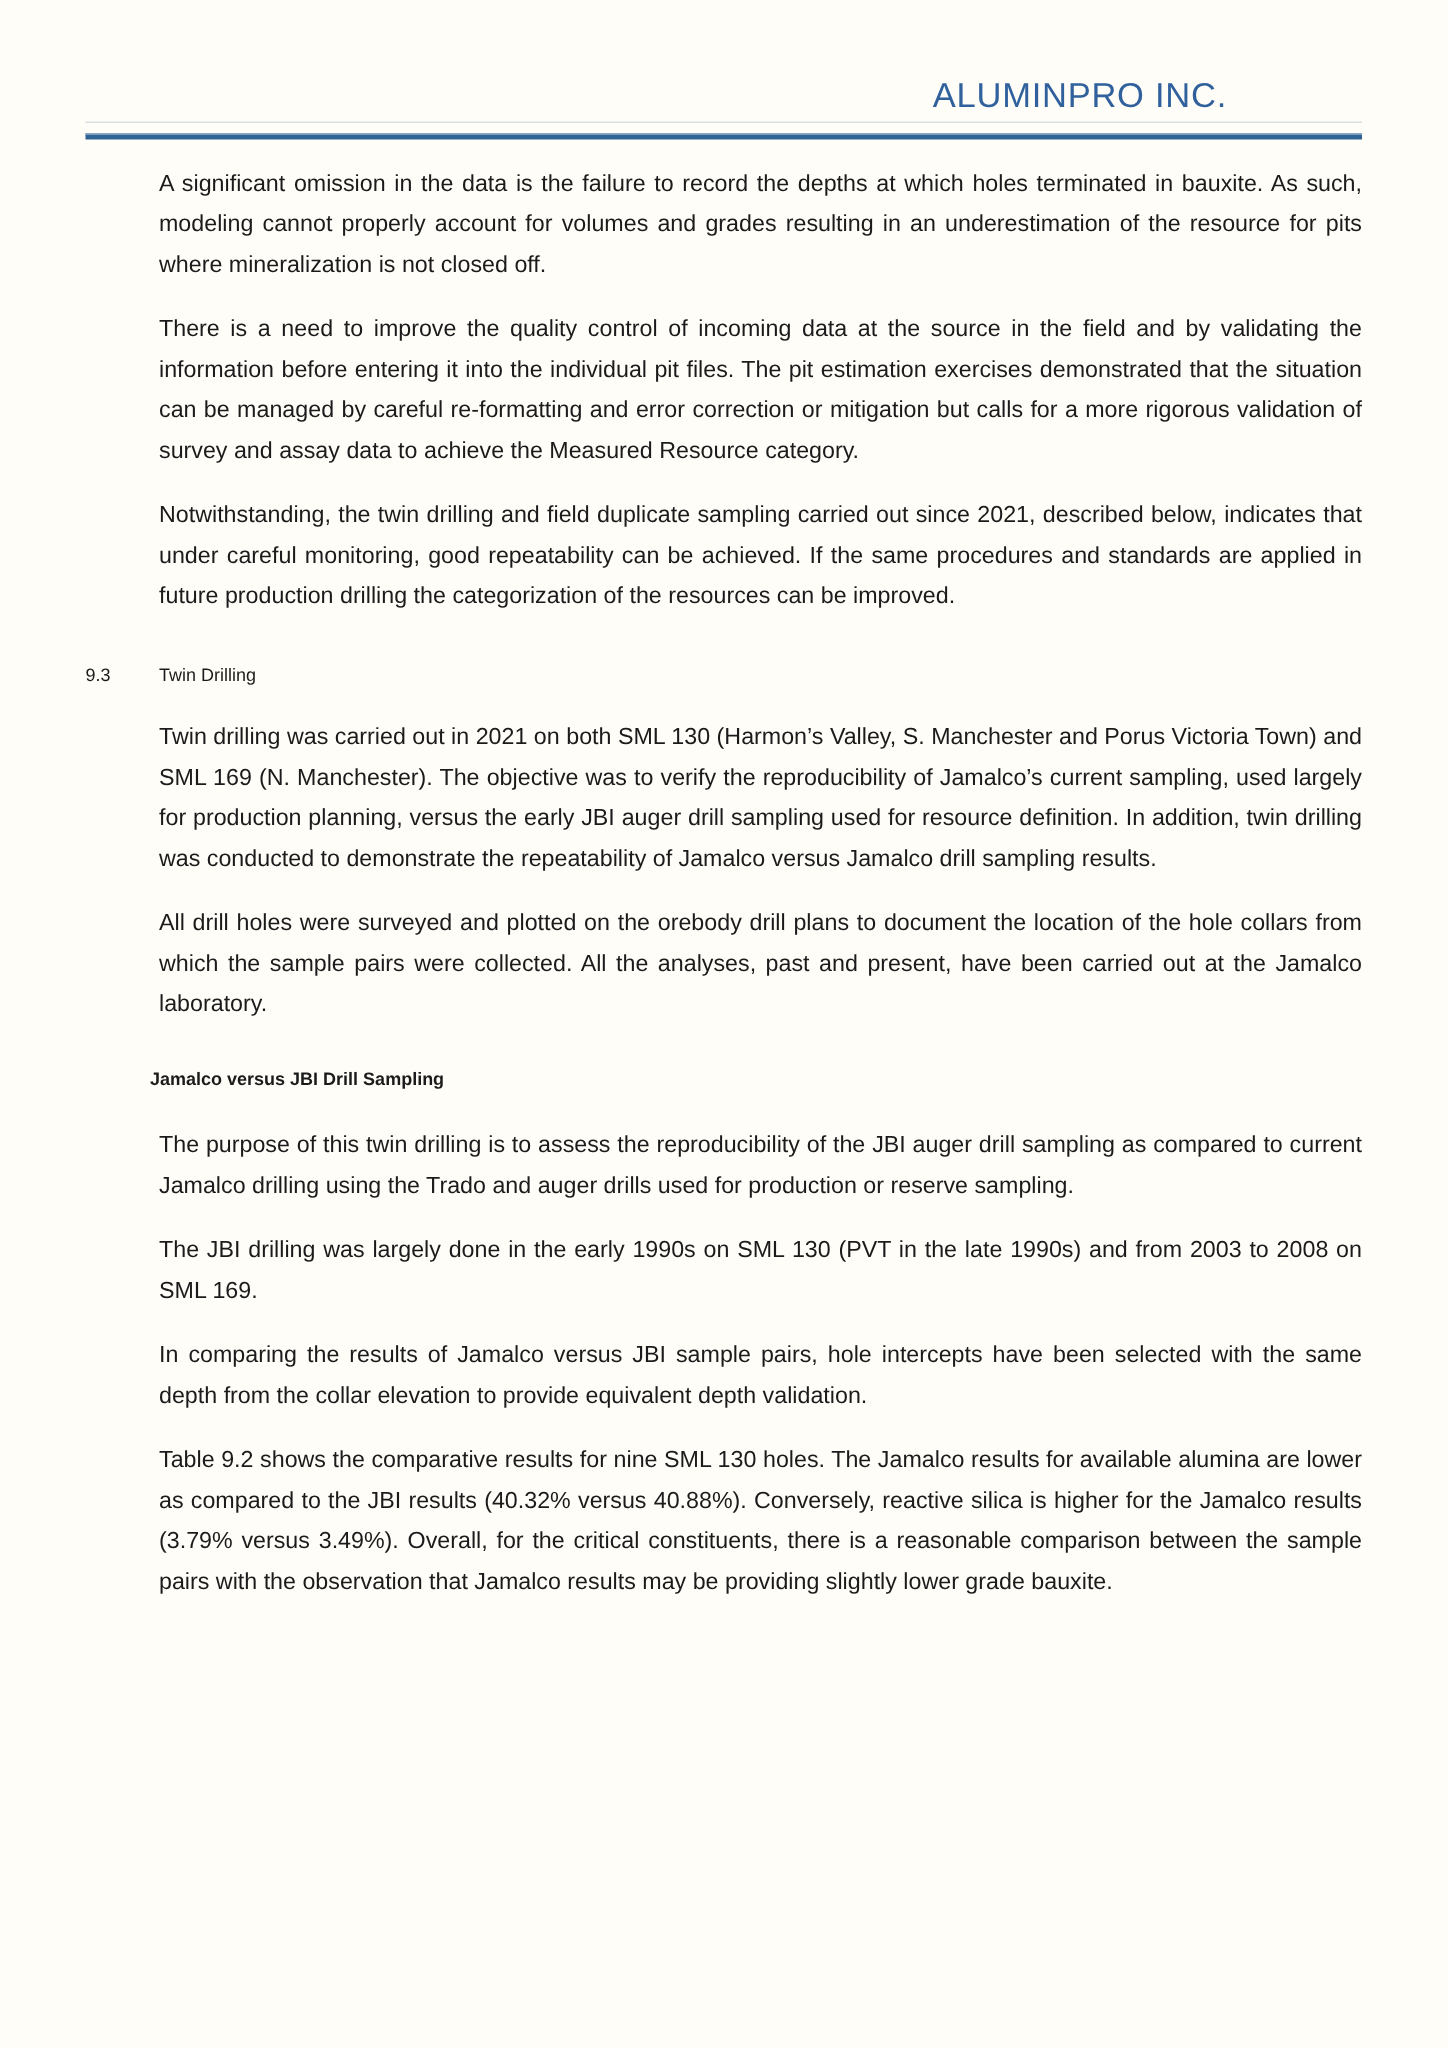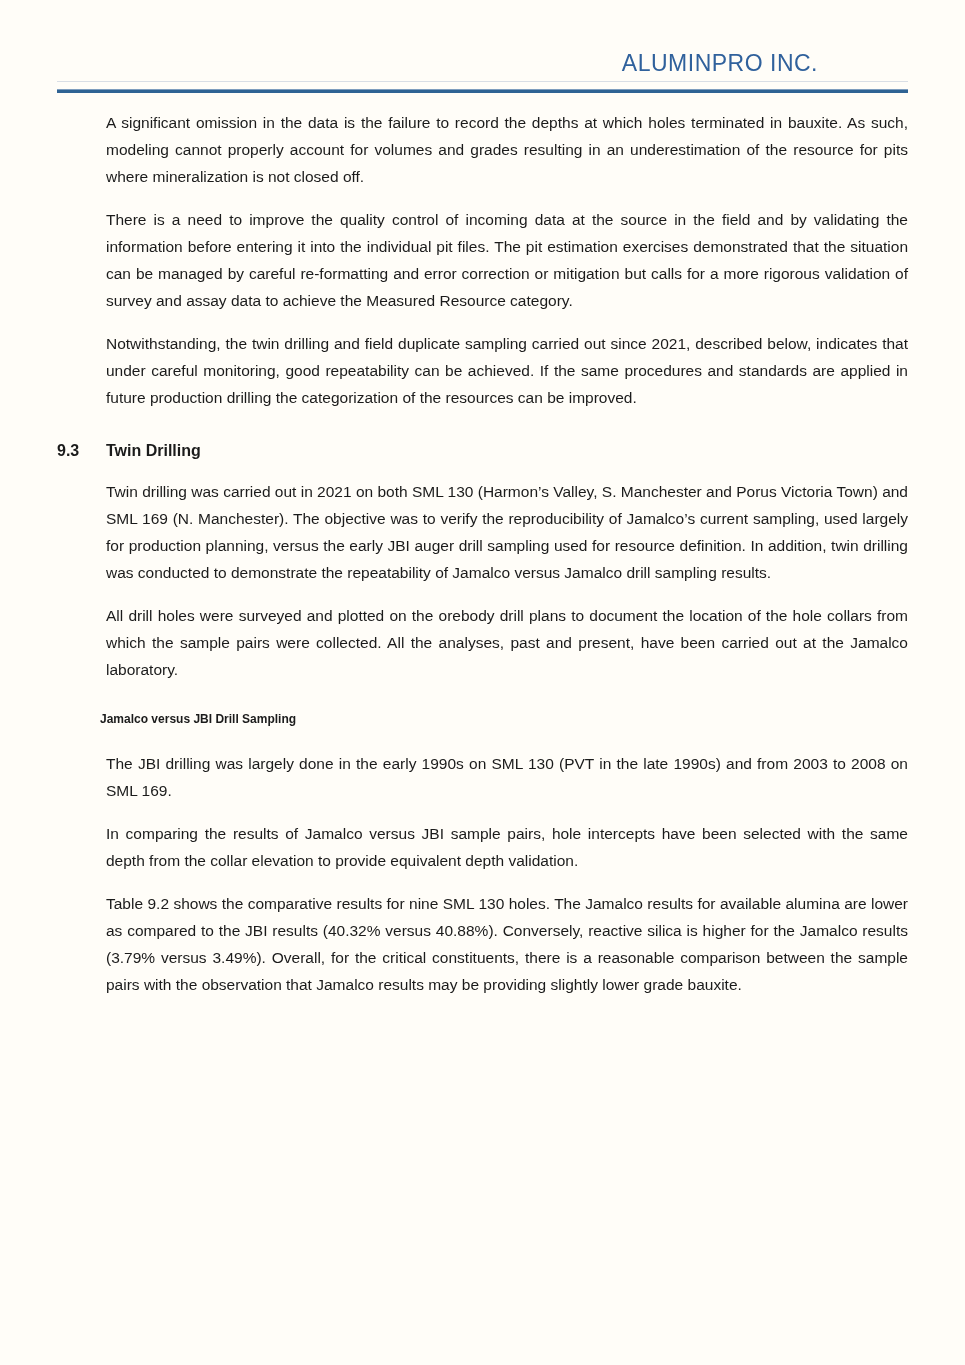--- a/index.html
+++ b/index.html
@@ -47,22 +47,22 @@
     padding-top:16px;
     font-size:15.5px;
     line-height:27px;
   }
   p.body{
     margin:0 0 16px 49px;
     text-align:justify;
   }
   .section-head{
     display:flex;
-    font-weight:bold;
-    font-size:16px;
+    font-weight:normal;
+    font-size:12px;
     margin:26px 0 14px 0;
   }
   .section-num{
     width:49px;
     flex:0 0 49px;
   }
   .subheading{
     font-weight:bold;
     font-size:12px;
     margin:23px 0 17px 43px;
@@ -107,20 +107,21 @@
     <div class="section-head">
       <span class="section-num">9.3</span>
       <span>Twin Drilling</span>
     </div>
 
     <p class="body">Twin drilling was carried out in 2021 on both SML 130 (Harmon’s Valley, S. Manchester and Porus Victoria Town) and SML 169 (N. Manchester). The objective was to verify the reproducibility of Jamalco’s current sampling, used largely for production planning, versus the early JBI auger drill sampling used for resource definition. In addition, twin drilling was conducted to demonstrate the repeatability of Jamalco versus Jamalco drill sampling results.</p>
     <p class="body">All drill holes were surveyed and plotted on the orebody drill plans to document the location of the hole collars from which the sample pairs were collected. All the analyses, past and present, have been carried out at the Jamalco laboratory.</p>
 
     <div class="subheading">Jamalco versus JBI Drill Sampling</div>
 
+    <p class="body">The purpose of this twin drilling is to assess the reproducibility of the JBI auger drill sampling as compared to current Jamalco drilling using the Trado and auger drills used for production or reserve sampling.</p>
     <p class="body">The JBI drilling was largely done in the early 1990s on SML 130 (PVT in the late 1990s) and from 2003 to 2008 on SML 169.</p>
     <p class="body">In comparing the results of Jamalco versus JBI sample pairs, hole intercepts have been selected with the same depth from the collar elevation to provide equivalent depth validation.</p>
     <p class="body">Table 9.2 shows the comparative results for nine SML 130 holes. The Jamalco results for available alumina are lower as compared to the JBI results (40.32% versus 40.88%). Conversely, reactive silica is higher for the Jamalco results (3.79% versus 3.49%). Overall, for the critical constituents, there is a reasonable comparison between the sample pairs with the observation that Jamalco results may be providing slightly lower grade bauxite.</p>
 
   </div>
 
   <div class="footer">
     <div class="rule-thick"></div>
     <div class="footer-row">
       <span class="footer-left">SK1300 Report Draft</span>

